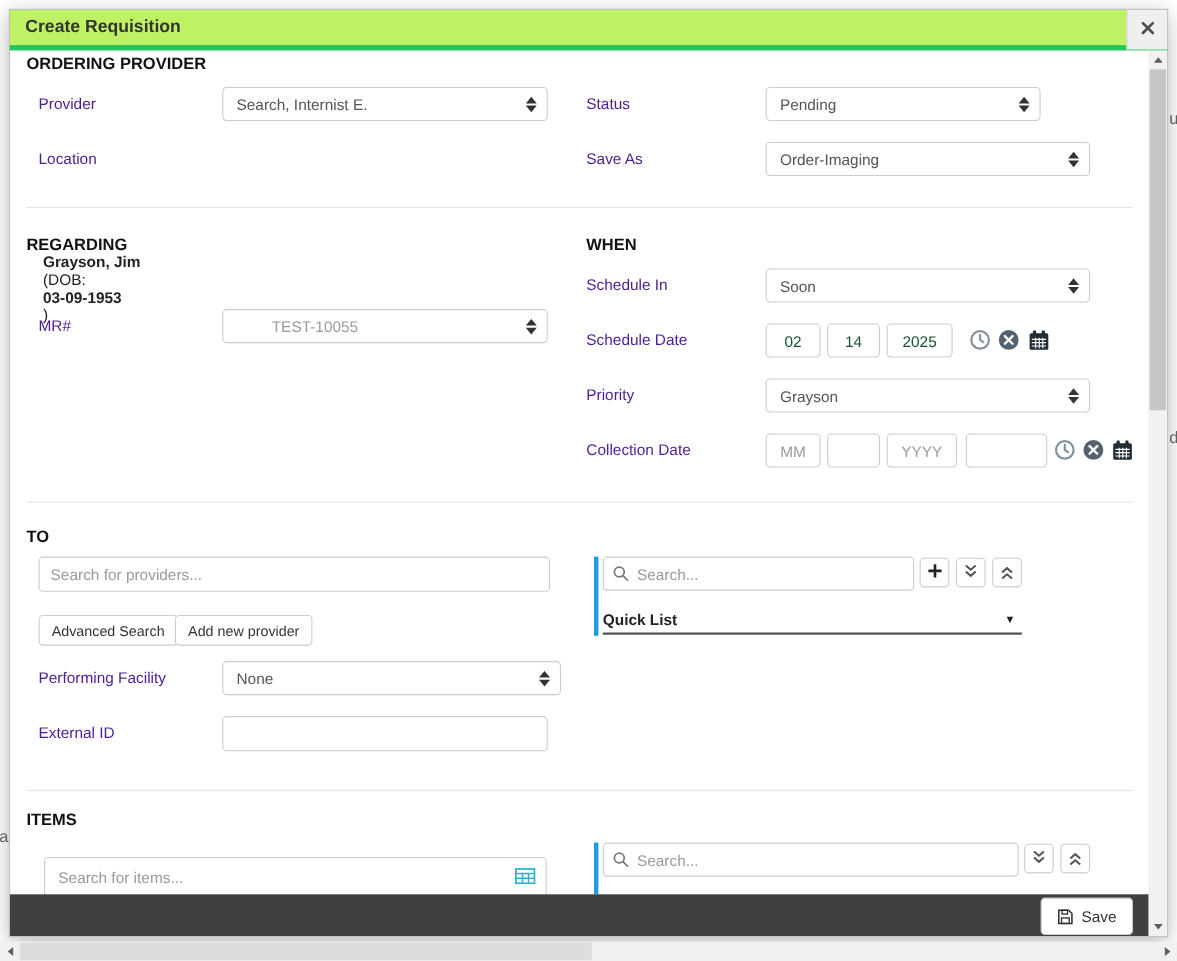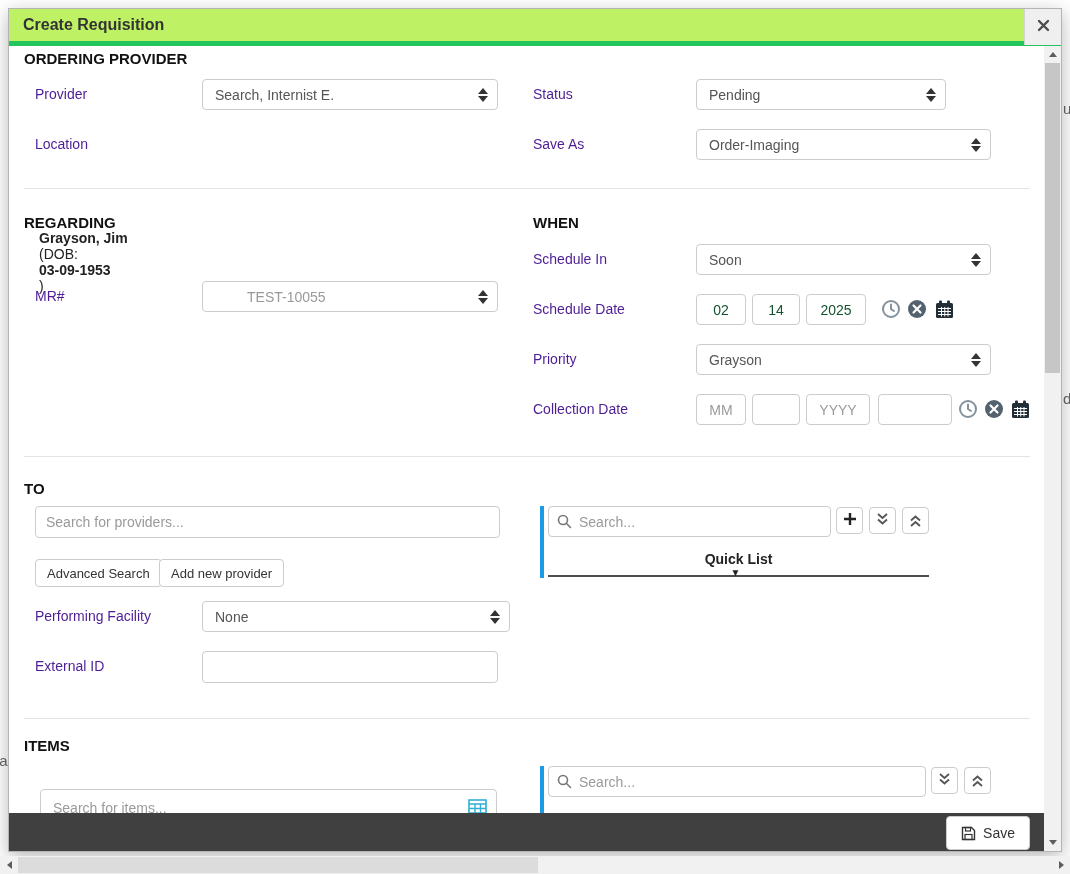--- a/index.html
+++ b/index.html
@@ -44,21 +44,21 @@
            background:#fff; display:flex; align-items:center; justify-content:center; cursor:pointer; padding:0; }
   .flip { transform:rotate(180deg); }
 
   .accent { position:absolute; width:4px; background:#1b9be4; }
   .swrap { position:absolute; }
   .swrap .inp { position:relative; left:0; top:0; width:100%; padding-left:30px; }
   .swrap .mag { position:absolute; left:9px; top:8px; pointer-events:none; }
 
   .qlist { position:absolute; height:26px; border-bottom:2px solid #4f4f4f; display:flex;
            align-items:center; justify-content:space-between; font-weight:bold; font-size:14px;
-           color:#222; cursor:pointer;flex-direction:column; }
+           color:#222; cursor:pointer; }
   .qcaret { font-size:10px; color:#222; margin-right:6px; }
 
   .patient { position:absolute; display:flex; align-items:baseline; font-size:14px; color:#222; }
   .patient .pname { font-weight:bold; margin-right:12px; }
   .patient b { margin-left:4px; }
 
   .footer { position:absolute; left:0; top:767px; width:1036px; height:38px; background:#404040; z-index:5; }
   .save-btn { position:absolute; right:15px; top:3px; height:34px; border:1px solid #ccc; border-radius:4px;
               background:#fff; font-size:14px; color:#333; font-family:inherit; display:flex;
               align-items:center; gap:7px; padding:0 14px; cursor:pointer; }
@@ -256,21 +256,21 @@
       </button>
       <div class="qlist" style="left:539px; top:505px; width:381px;">
         <span>Quick List</span>
         <span class="qcaret">▼</span>
       </div>
 
       <div class="divider" style="top:672px;"></div>
 
       <div class="h2" style="left:15px; top:691px;">ITEMS</div>
 
-      <div class="swrap" style="left:31px; top:733px; width:457px; height:38px;margin-top:10px;">
+      <div class="swrap" style="left:31px; top:733px; width:457px; height:38px;">
         <input class="inp" style="height: 38px; padding-left: 12px;" placeholder="Search for items...">
         <span style="position:absolute; right:10px; top:10px;">
           <svg width="19" height="15" viewBox="0 0 19 15">
               <rect x="1" y="1" width="17" height="13" fill="none" stroke="#31b0d5" stroke-width="1.6"></rect>
               <path d="M1 5 H18 M7 5 V14 M12.5 5 V14 M1 9.5 H18" stroke="#31b0d5" stroke-width="1.4"></path>
             </svg>
         </span>
       </div>
 
       <div class="accent" style="left:531px; top:720px; height:47px;"></div>

